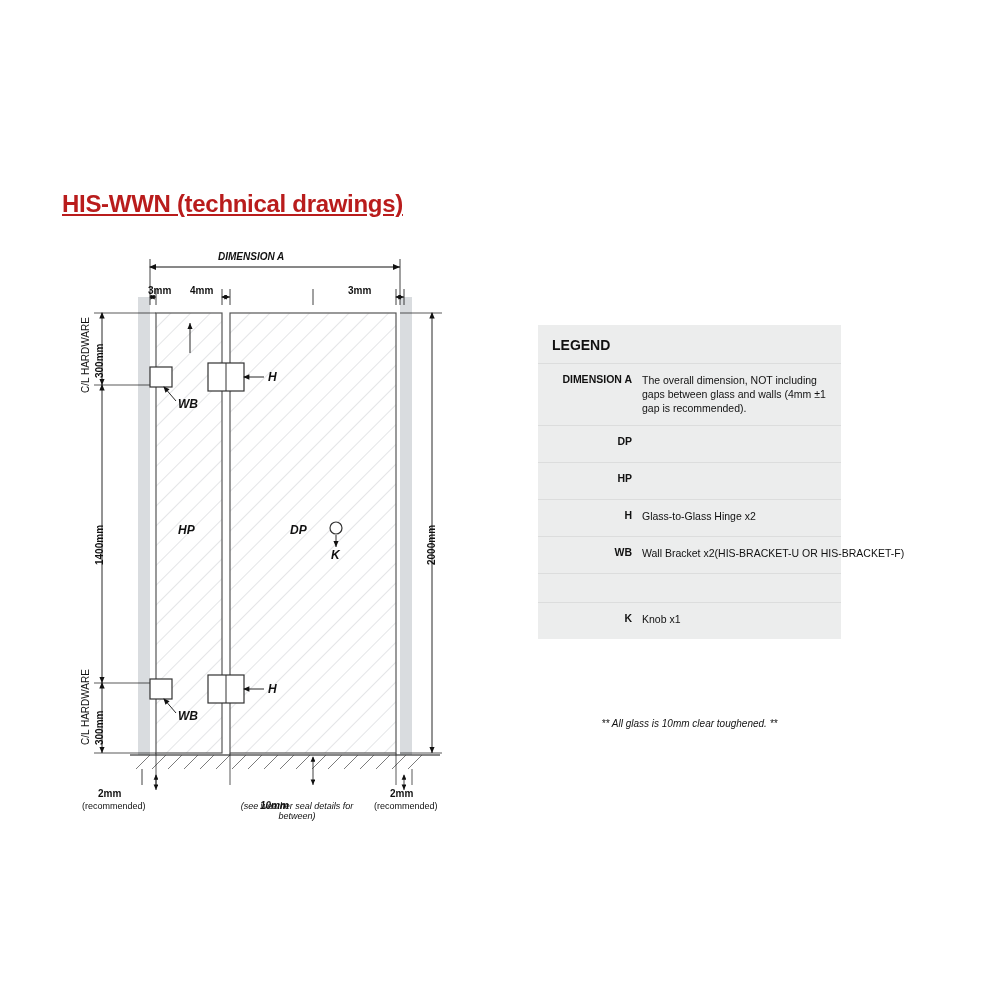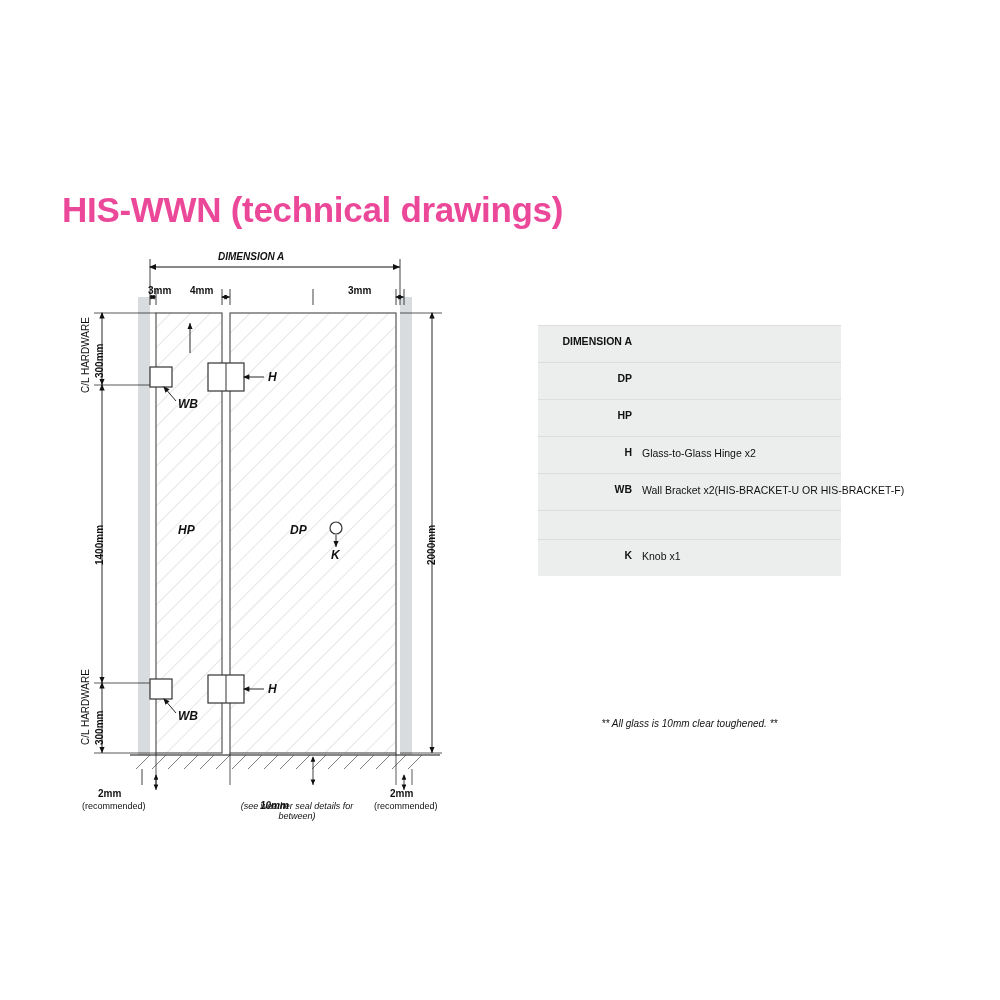--- a/index.html
+++ b/index.html
@@ -13,24 +13,25 @@
     position: relative;
     font-family: "Liberation Sans", sans-serif;
     color: #1a1a1a;
     overflow: hidden;
   }
 
   #page-title {
     position: absolute;
     left: 62px;
     top: 190px;
-    font-size: 35px;
+    font-size: 24px;
     font-weight: bold;
     letter-spacing: -0.3px;
-    color: #ec4899;
+    color: #b91c1c;
+    text-decoration: underline;
   }
 
   
   #drawing {
     position: absolute;
     left: 60px;
     top: 245px;
     width: 420px;
     height: 600px;
   }
@@ -240,23 +241,25 @@
   <div class="lbl" style="left:22px; top:556px; font-size:9px;">(recommended)</div>
 
   <div class="lbl it-bold" style="left:200px; top:543px;margin-top:12px;">10mm</div>
   <div class="lbl ital" style="left:172px; top:556px; font-size:9px; width:130px; white-space:normal; text-align:center;">(see weather seal details for between)</div>
 
   <div class="lbl bold" style="left:330px; top:543px;">2mm</div>
   <div class="lbl" style="left:314px; top:556px; font-size:9px;">(recommended)</div>
 </div>
 
 <div id="legend">
+  <div class="legend-title">LEGEND</div>
 
   <div class="legend-row">
     <div class="key">DIMENSION A</div>
+    <div class="desc">The overall dimension, NOT including gaps between glass and walls (4mm ±1 gap is recommended).</div>
   </div>
   <div class="legend-row">
     <div class="key">DP</div>
   </div>
   <div class="legend-row">
     <div class="key">HP</div>
   </div>
   <div class="legend-row">
     <div class="key">H</div>
     <div class="desc">Glass-to-Glass Hinge x2</div>

